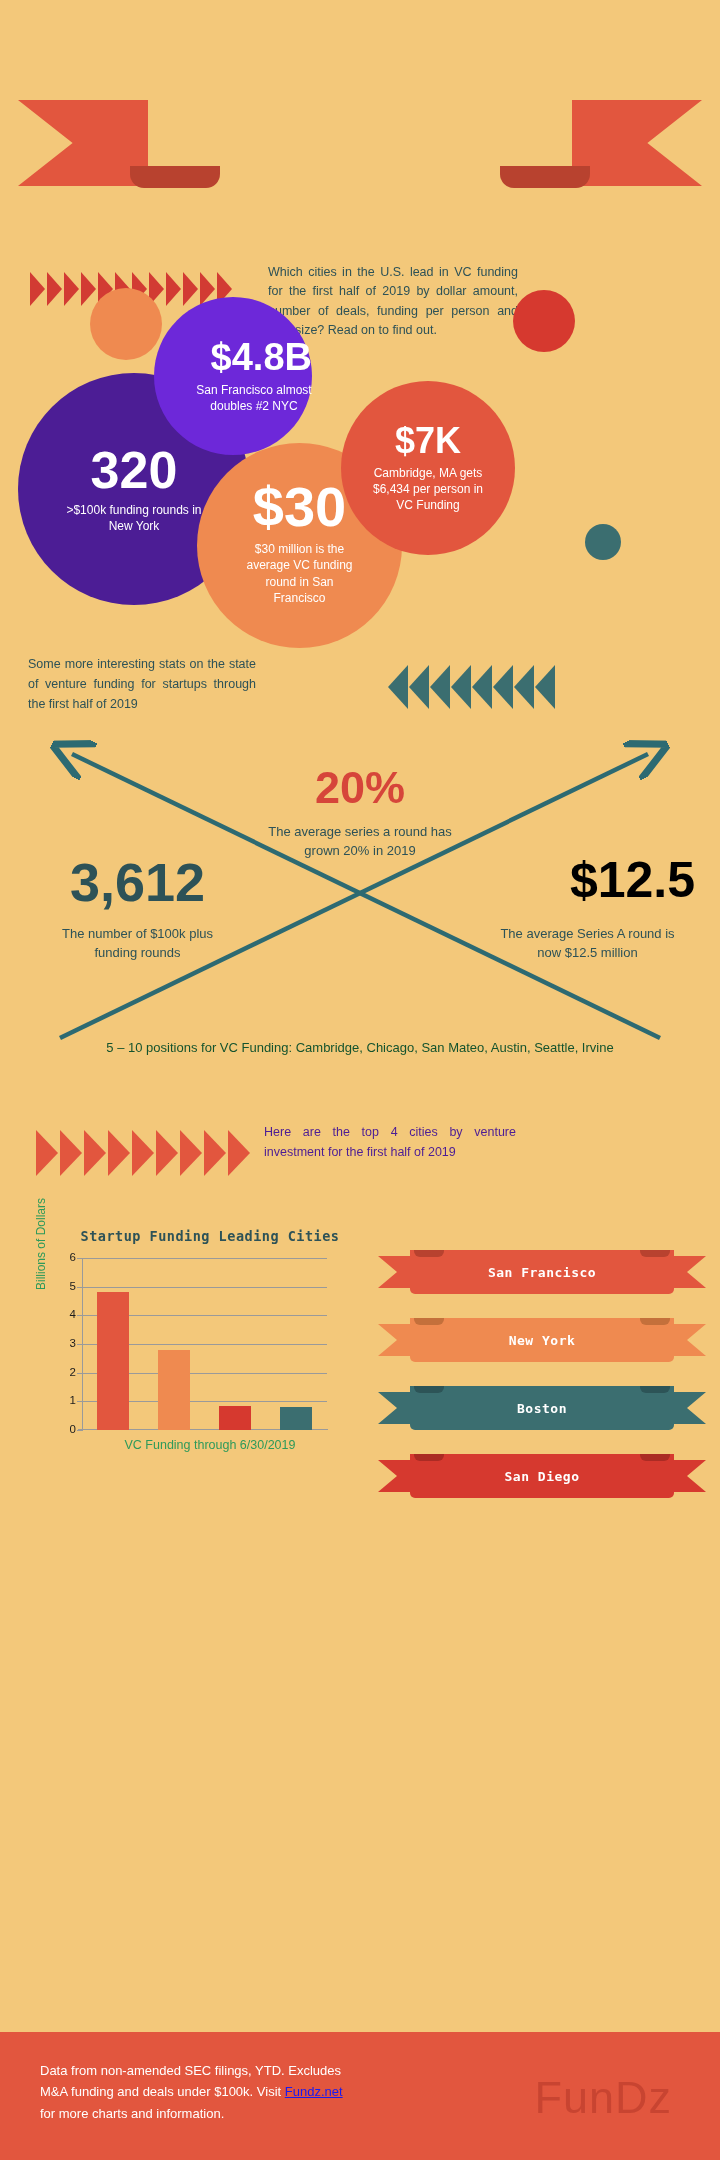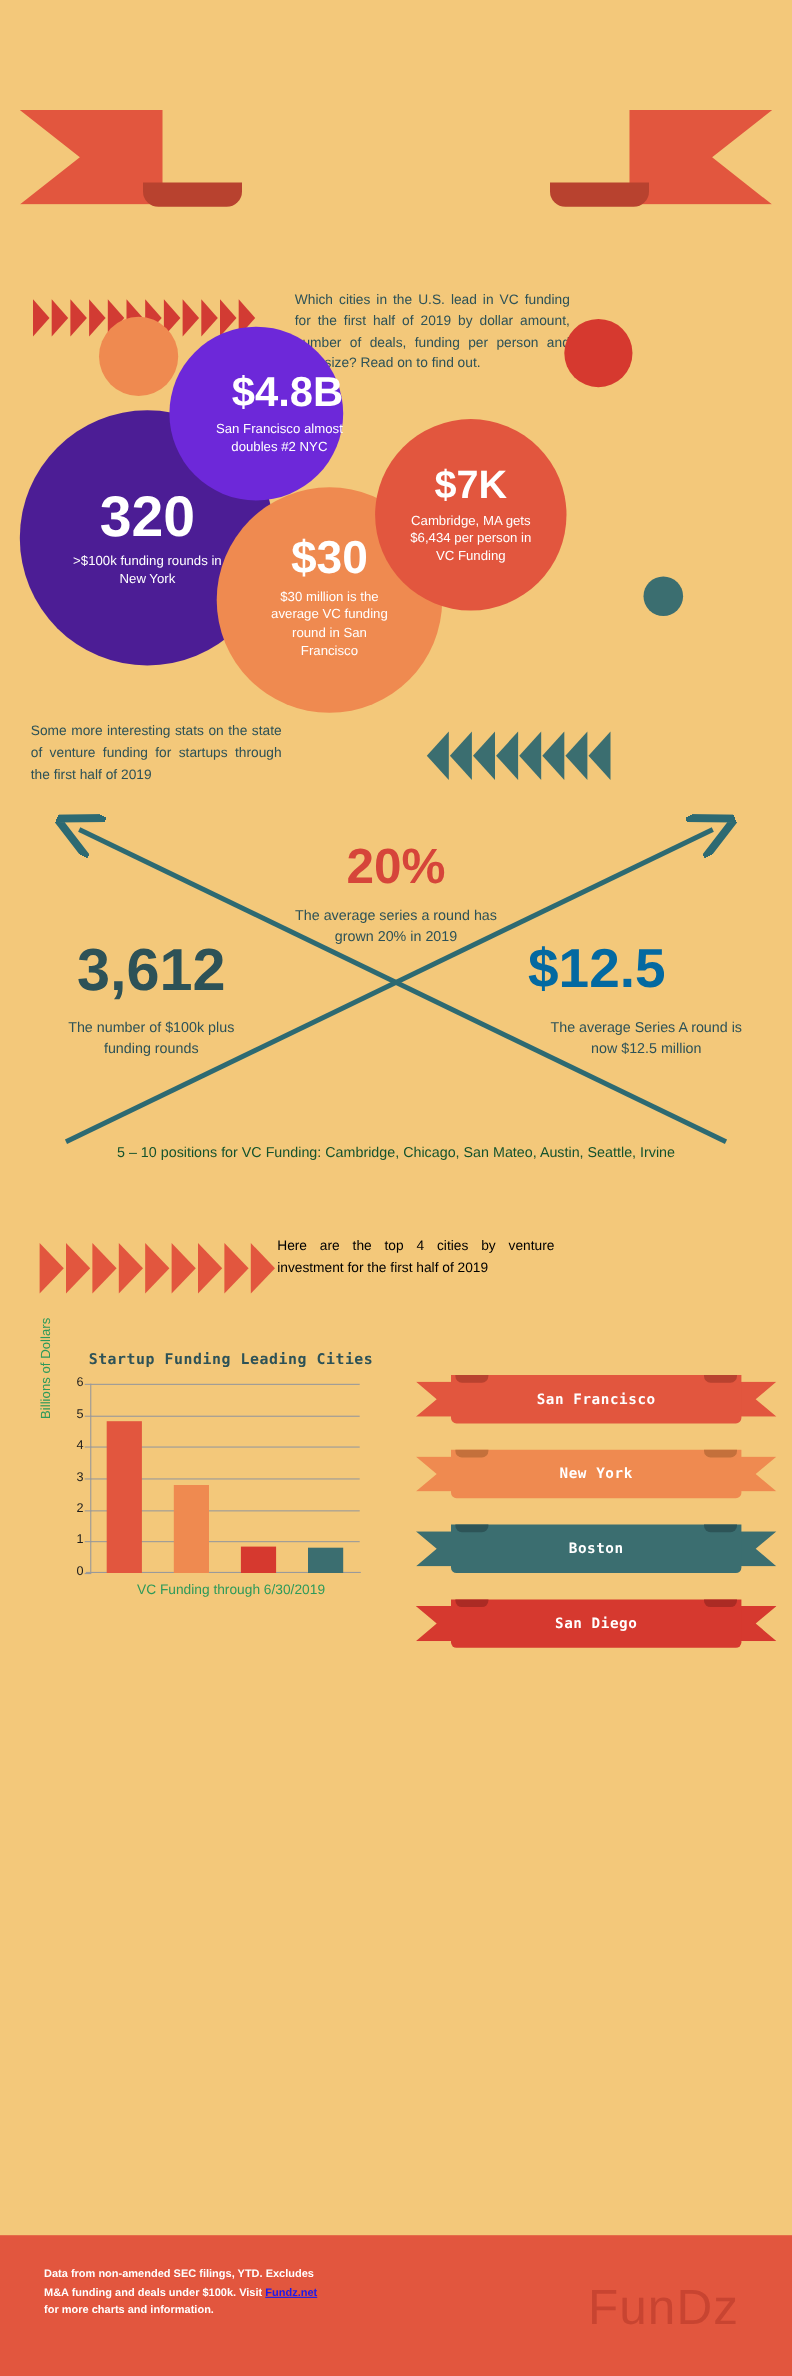--- a/index.html
+++ b/index.html
@@ -40,28 +40,28 @@
   .bub .big{font-weight:bold;line-height:1;}
   .bub .cap{font-size:12px;line-height:1.35;margin-top:6px;}
 
   
   .stats-text{position:absolute;left:28px;top:654px;width:228px;color:#2d5257;font-size:12.5px;line-height:1.6;text-align:justify;}
 
   
   .xwrap{position:absolute;left:0;top:740px;width:720px;height:330px;}
   .num-left{position:absolute;left:30px;top:855px;width:215px;text-align:center;color:#2d5257;font-size:54px;font-weight:bold;line-height:1;}
   .cap-left{position:absolute;left:40px;top:925px;width:195px;text-align:center;color:#2d5257;font-size:13px;line-height:1.45;}
-  .num-right{position:absolute;right:25px;top:855px;width:215px;text-align:left;color:#0369a1;font-size:50px;font-weight:bold;line-height:1;}
+  .num-right{position:absolute;right:25px;top:855px;width:215px;text-align:right;color:#000000;font-size:50px;font-weight:bold;line-height:1;}
   .cap-right{position:absolute;right:35px;top:925px;width:195px;text-align:center;color:#2d5257;font-size:13px;line-height:1.45;}
   .num-mid{position:absolute;left:250px;top:765px;width:220px;text-align:center;color:#d6453a;font-size:45px;font-weight:bold;line-height:1;}
   .cap-mid{position:absolute;left:255px;top:823px;width:210px;text-align:center;color:#2d5257;font-size:13px;line-height:1.45;}
   .cap-bottom{position:absolute;left:105px;top:1038px;width:510px;text-align:center;color:#14532d;font-size:13px;line-height:1.5;}
 
   
-  .top4-text{position:absolute;left:252px;top:1122px;width:252px;color:#000000;font-size:12.5px;line-height:1.6;text-align:justify;}
+  .top4-text{position:absolute;left:264px;top:1122px;width:252px;color:#4c1d95;font-size:12.5px;line-height:1.6;text-align:justify;}
   .chart-title{position:absolute;left:60px;top:1228px;width:300px;text-align:center;color:#2d5257;font-family:"DejaVu Sans Mono", monospace;font-size:13.5px;font-weight:bold;letter-spacing:0.5px;}
   .plot{position:absolute;left:82px;top:1258px;width:245px;height:172px;}
   .gridline{position:absolute;left:0;width:245px;height:1px;background:#9a9a9a;}
   .axisY{position:absolute;left:0;top:0;width:1px;height:172px;background:#9a9a9a;}
   .axisX{position:absolute;left:-4px;bottom:0;width:250px;height:1.5px;background:#9a9a9a;}
   .tick{position:absolute;left:-26px;width:20px;text-align:right;color:#1c1c1c;font-size:11.5px;transform:translateY(-7px);}
   .tickmark{position:absolute;left:-5px;width:6px;height:1px;background:#9a9a9a;}
   .bar{position:absolute;bottom:0;width:32px;}
   .ylabel{position:absolute;left:34px;top:1290px;color:#2e9a5a;font-size:12px;transform:rotate(-90deg);transform-origin:left top;white-space:nowrap;}
   .xlabel{position:absolute;left:70px;top:1438px;width:280px;text-align:center;color:#2e9a5a;font-size:12.5px;}
@@ -71,21 +71,21 @@
   .ribbon{position:relative;height:44px;margin-bottom:24px;}
   .rb-tail{position:absolute;top:6px;width:38px;height:32px;}
   .rb-tail.l{left:18px;clip-path:polygon(0 0,100% 0,100% 100%,0 100%,50% 50%);}
   .rb-tail.r{right:14px;clip-path:polygon(0 0,100% 0,50% 50%,100% 100%,0 100%);}
   .rb-body{position:absolute;left:50px;right:46px;top:0;height:44px;border-radius:0 0 5px 5px;display:flex;align-items:center;justify-content:center;}
   .rb-label{color:#fff;font-family:"DejaVu Sans Mono", monospace;font-size:13px;font-weight:bold;letter-spacing:0.5px;}
   .rb-notch{position:absolute;top:0;width:30px;height:7px;border-radius:0 0 6px 6px;}
 
   
   .footer{position:absolute;left:0;bottom:0;width:720px;height:128px;background:#e2563e;}
-  .footer-text{position:absolute;left:40px;top:28px;width:400px;color:#fff;font-size:10px;line-height:1.65;font-weight:bold;}
+  .footer-text{position:absolute;left:40px;top:28px;width:400px;color:#fff;font-size:13px;line-height:1.65;}
   .footer-link{color:#1a1aee;text-decoration:underline;}
   .logo{position:absolute;right:48px;top:40px;color:#c4422f;font-size:45px;font-family:"Liberation Sans", sans-serif;letter-spacing:1px;opacity:.85;}
 </style>
 </head>
 <body>
 
 <div class="page">
 
   <div class="banner-wrap">
     <div class="banner-tail left"></div>
@@ -116,21 +116,21 @@
     <div class="bub" style="left:513px;top:10px;width:62px;height:62px;background:#d6392f;"></div>
     <div class="bub" style="left:585px;top:244px;width:36px;height:36px;background:#3b6e70;"></div>
     <div class="bub" style="left:222px;top:288px;width:50px;height:50px;background:#e2563e;"></div>
 
     <div class="bub" style="left:18px;top:93px;width:232px;height:232px;background:#4c1d95;">
       <div class="big" style="font-size:52px;">320</div>
       <div class="cap" style="width:150px;">&gt;$100k funding rounds in New York</div>
     </div>
 
     <div class="bub" style="left:197px;top:163px;width:205px;height:205px;background:#ef8a50;">
-      <div class="big" style="font-size:42px;margin-top:-6px;">$30</div>
+      <div class="big" style="font-size:56px;margin-top:-6px;">$30</div>
       <div class="cap" style="width:112px;">$30 million is the average VC funding round in San Francisco</div>
     </div>
 
     <div class="bub" style="left:341px;top:101px;width:174px;height:174px;background:#e2563e;">
       <div class="big" style="font-size:36px;">$7K</div>
       <div class="cap" style="width:130px;">Cambridge, MA gets $6,434 per person in VC Funding</div>
     </div>
 
     <div class="bub" style="left:154px;top:17px;width:158px;height:158px;background:#6d28d9;align-items:flex-end;">
       <div class="big" style="font-size:38px;">$4.8B</div>

